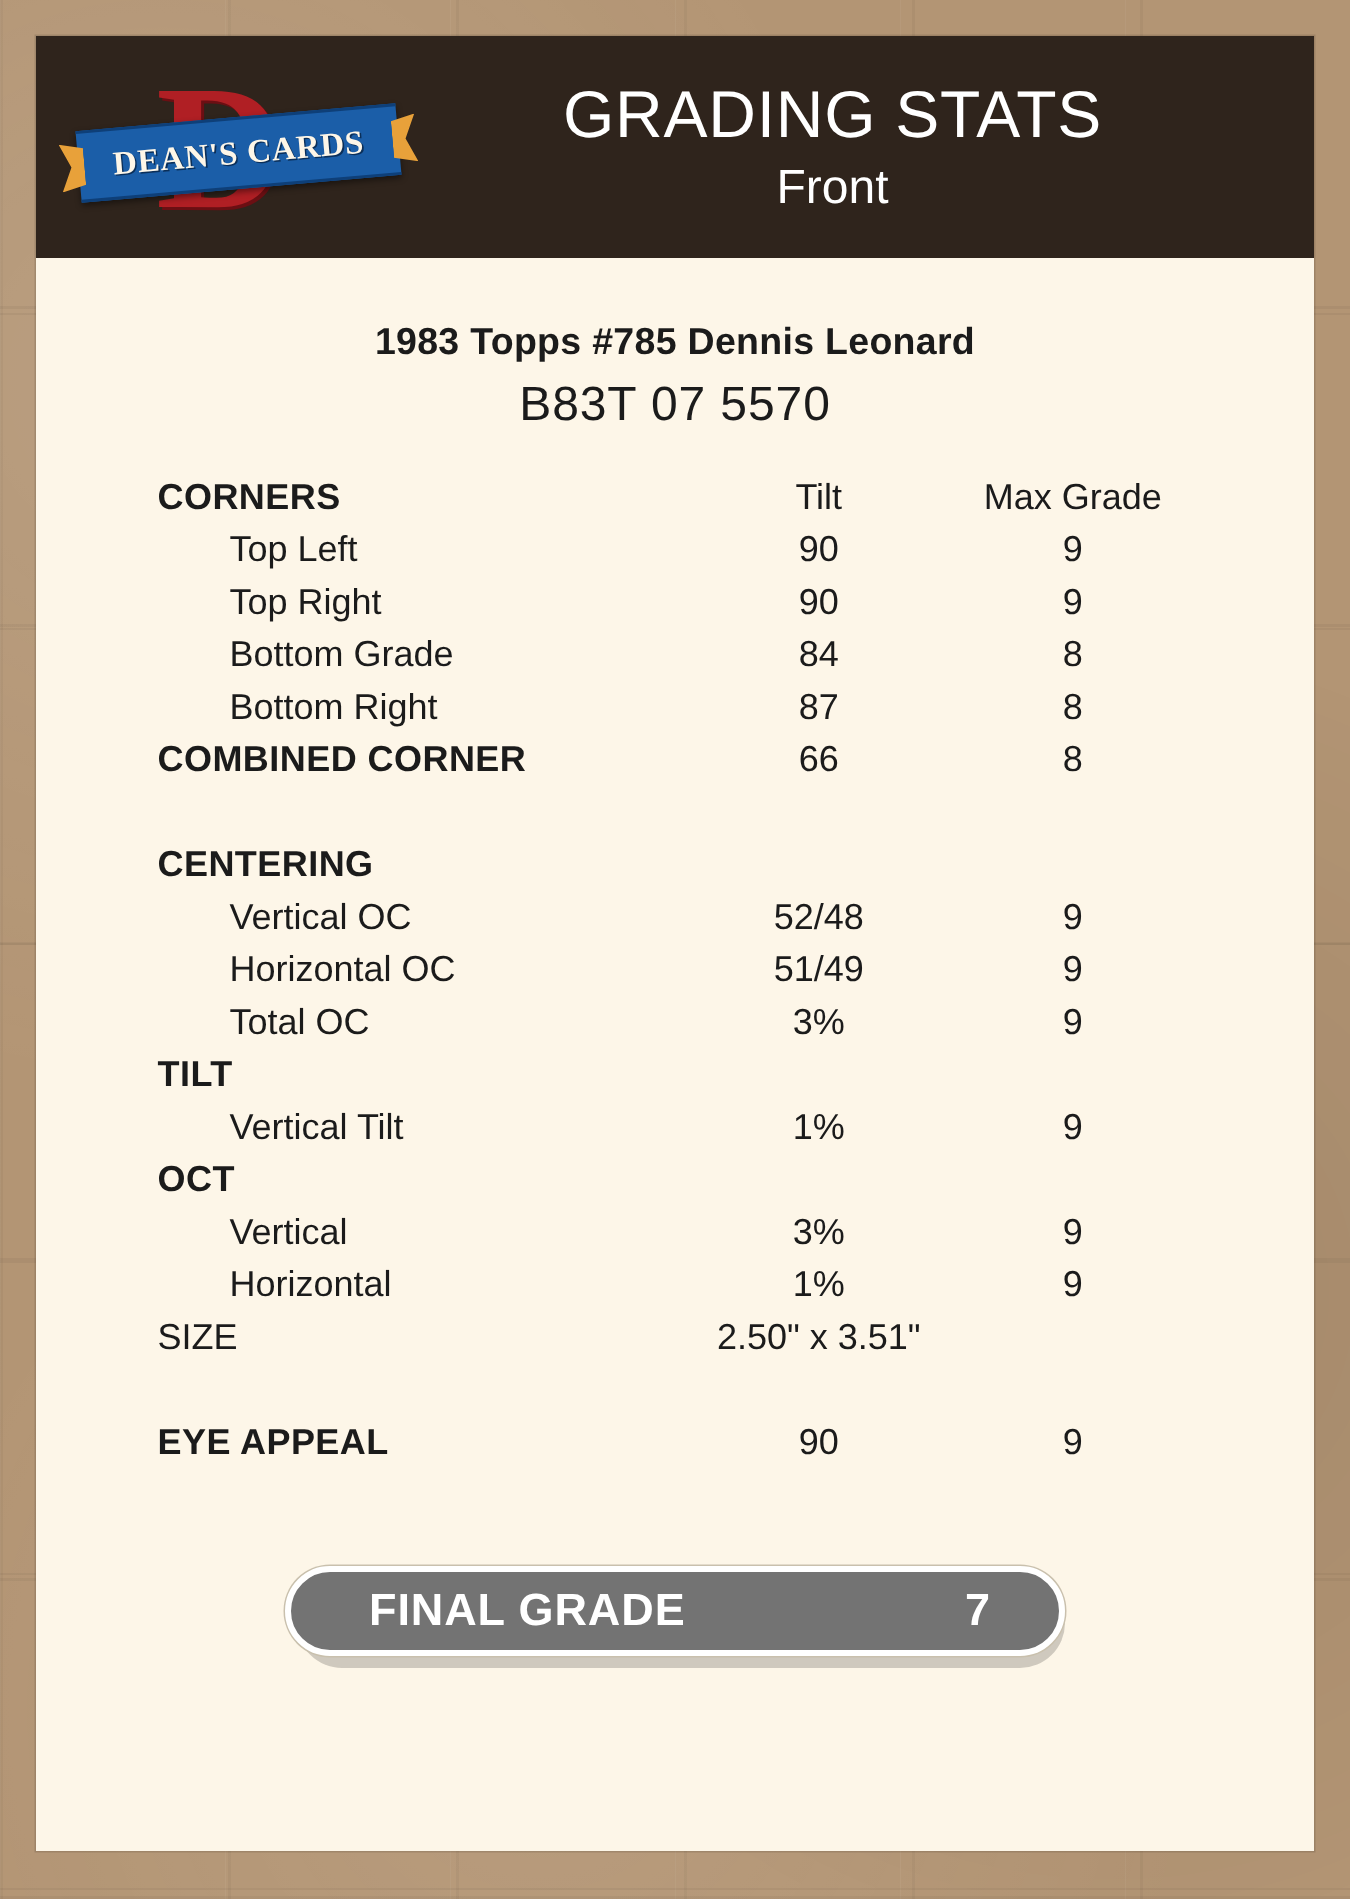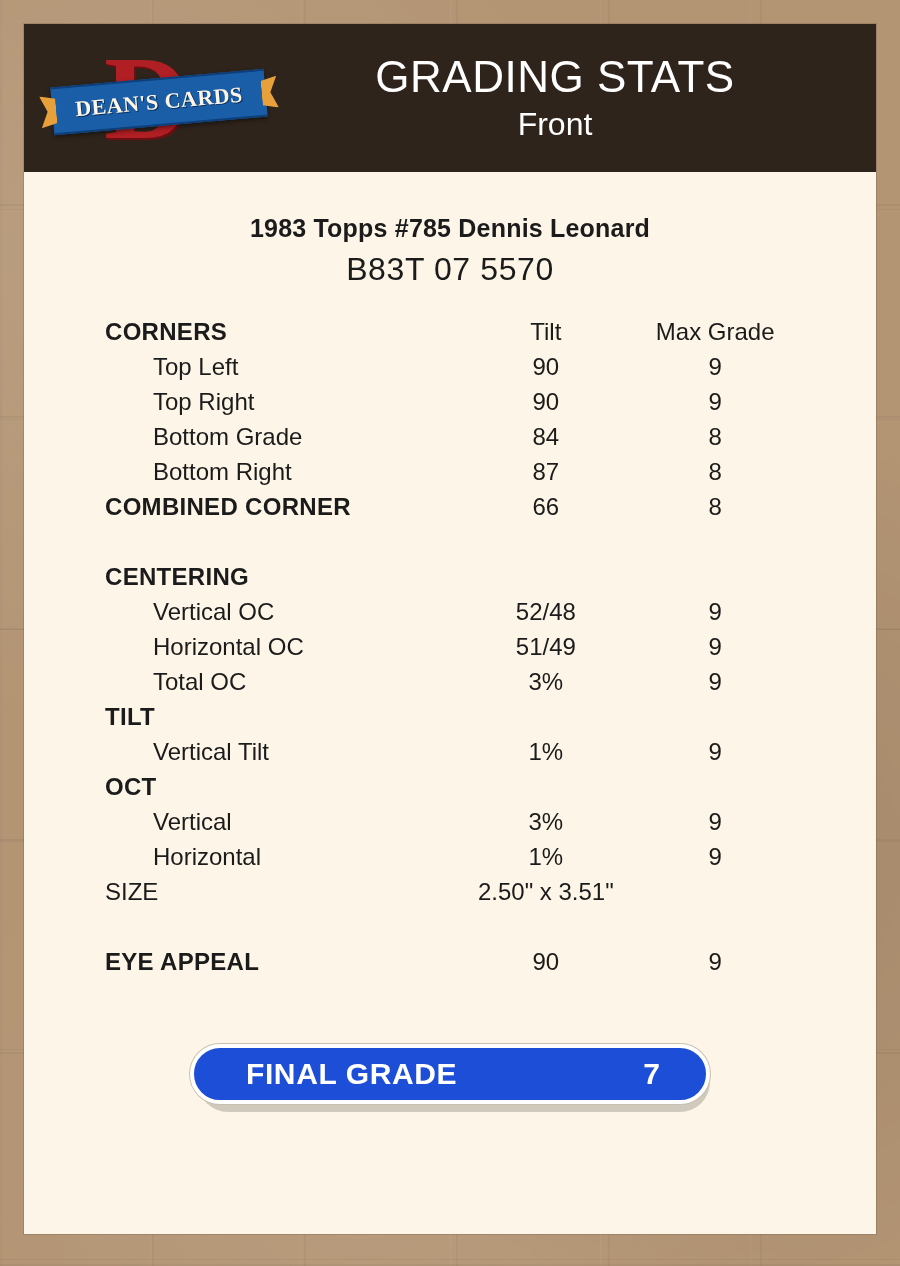--- a/index.html
+++ b/index.html
@@ -186,21 +186,21 @@
     left: 8px;
     top: 8px;
     width: 512px;
     height: 60px;
     background: rgba(0,0,0,0.18);
     border-radius: 32px;
   }
   .final-bar {
     position: relative;
     height: 60px;
-    background: #1d4ed8;
+    background: #737373;
     border: 4px solid #ffffff;
     border-radius: 32px;
     box-shadow: 0 0 0 1px #c9c0ad;
     display: flex;
     align-items: center;
     justify-content: space-between;
     padding: 0 46px 0 52px;
     box-sizing: border-box;
   }
   .final-label {

